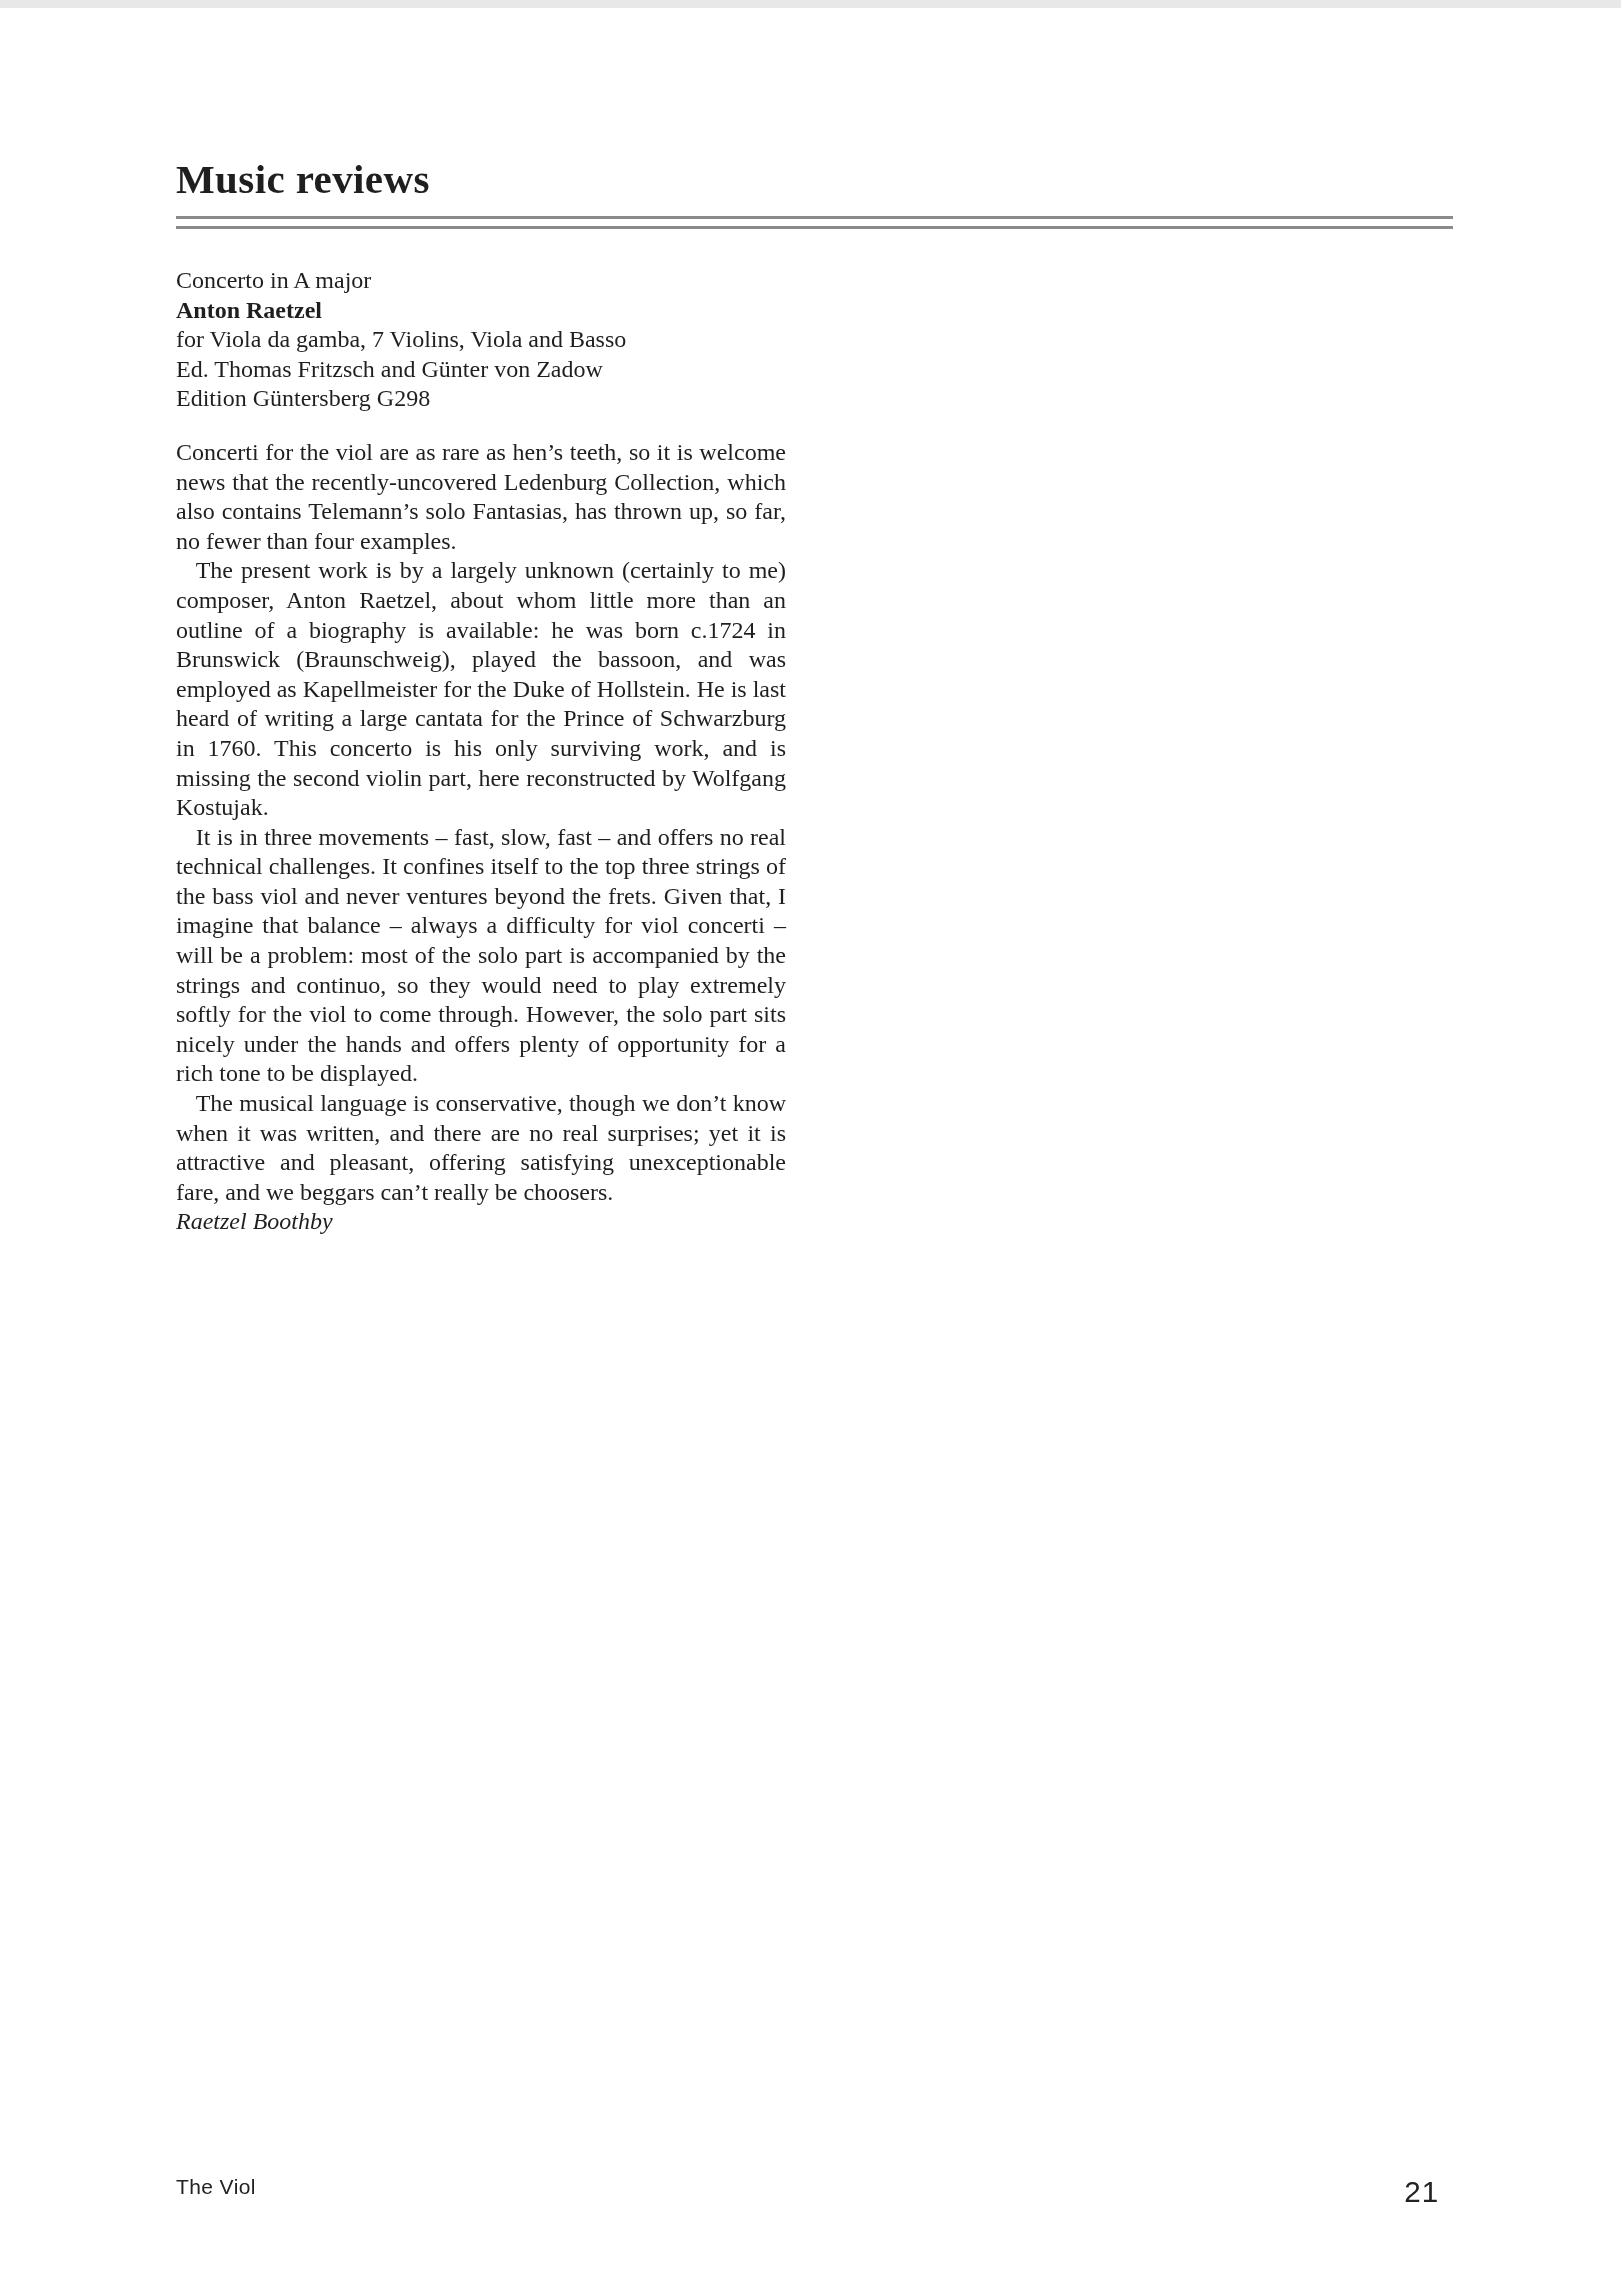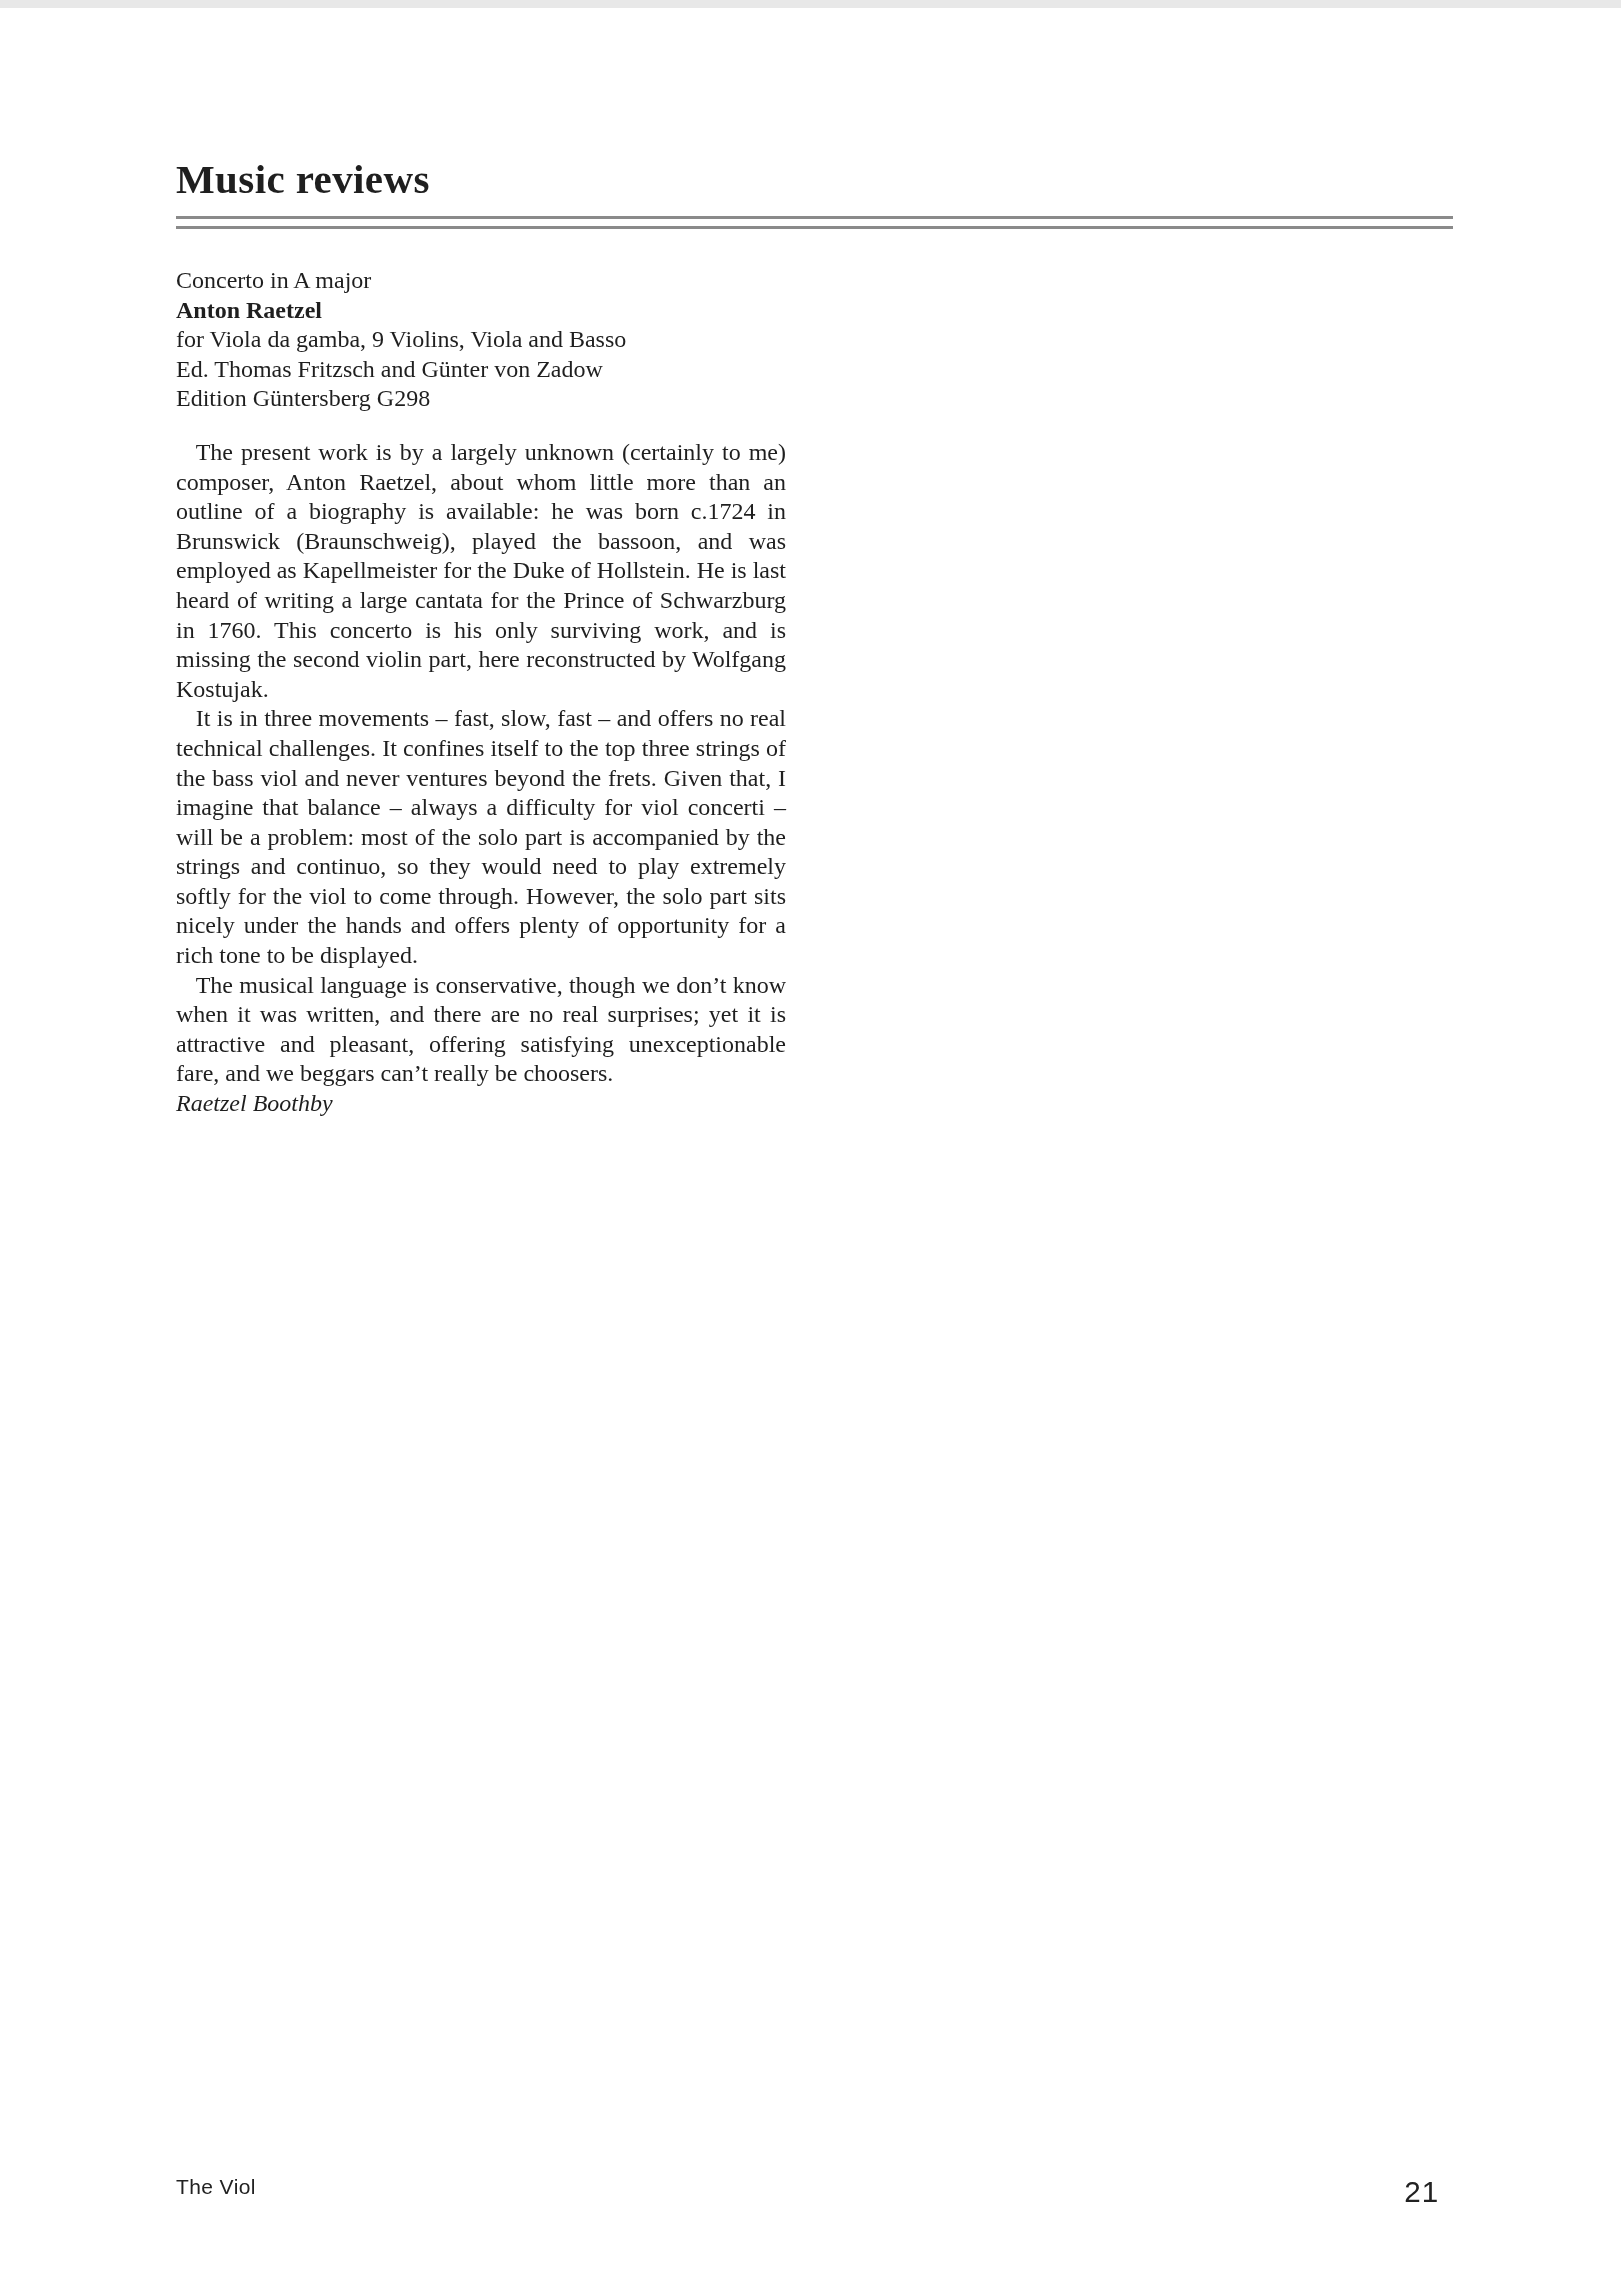--- a/index.html
+++ b/index.html
@@ -100,25 +100,26 @@
 
   <h1 class="page-title">Music reviews</h1>
 
   <div class="double-rule"></div>
 
   <div class="review-column">
 
     <div class="review-heading">
       <span class="line">Concerto in A major</span>
       <span class="line bold">Anton Raetzel</span>
-      <span class="line">for Viola da gamba, 9 Violins, Viola and Basso</span>
+      <span class="line">for Viola da gamba, 7 Violins, Viola and Basso</span>
       <span class="line">Ed. Thomas Fritzsch and Günter von Zadow</span>
       <span class="line">Edition Güntersberg G298</span>
     </div>
 
+    <p class="body-para">Concerti for the viol are as rare as hen’s teeth, so it is welcome news that the recently-uncovered Ledenburg Collection, which also contains Telemann’s solo Fantasias, has thrown up, so far, no fewer than four examples.</p>
 
     <p class="body-para indent">The present work is by a largely unknown (certainly to me) composer, Anton Raetzel, about whom little more than an outline of a biography is available: he was born c.1724 in Brunswick (Braunschweig), played the bassoon, and was employed as Kapellmeister for the Duke of Hollstein. He is last heard of writing a large cantata for the Prince of Schwarzburg in 1760. This concerto is his only surviving work, and is missing the second violin part, here reconstructed by Wolfgang Kostujak.</p>
 
     <p class="body-para indent">It is in three movements – fast, slow, fast – and offers no real technical challenges.  It confines itself to the top three strings of the bass viol and never ventures beyond the frets.  Given that, I imagine that balance – always a difficulty for viol concerti – will be a problem: most of the solo part is accompanied by the strings and continuo, so they would need to play extremely softly for the viol to come through. However, the solo part sits nicely under the hands and offers plenty of opportunity for a rich tone to be displayed.</p>
 
     <p class="body-para indent">The musical language is conservative, though we don’t know when it was written, and there are no real surprises; yet it is attractive and pleasant, offering satisfying unexceptionable fare, and we beggars can’t really be choosers.</p>
 
     <p class="reviewer">Raetzel Boothby</p>
 
   </div>

